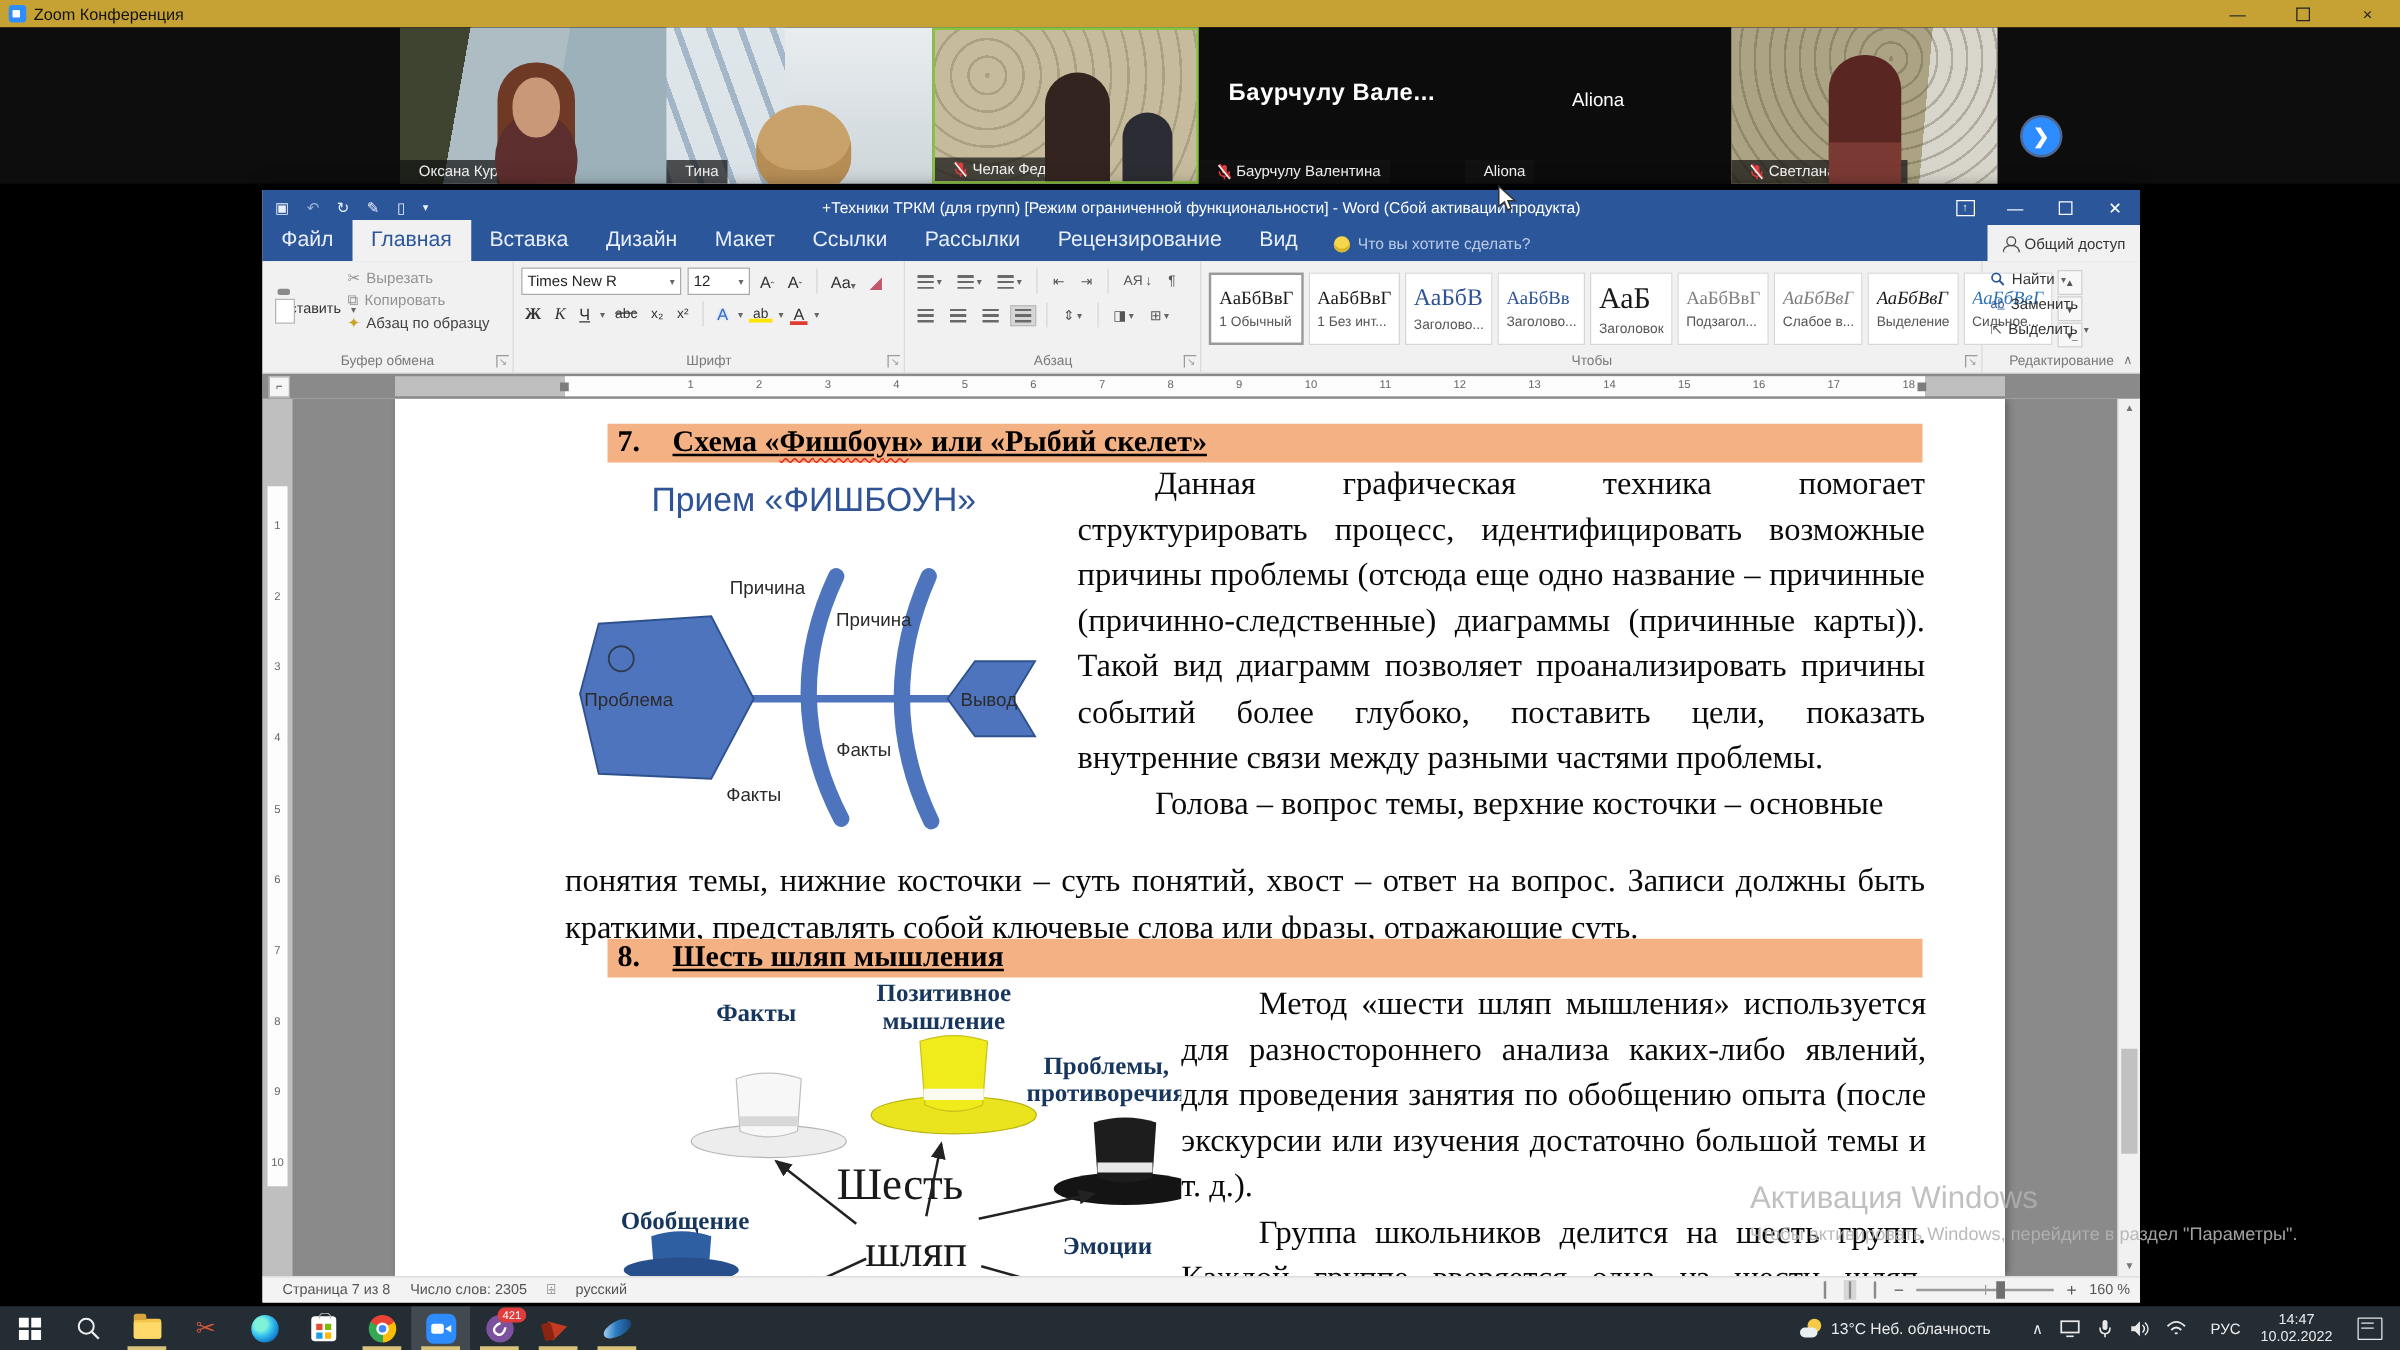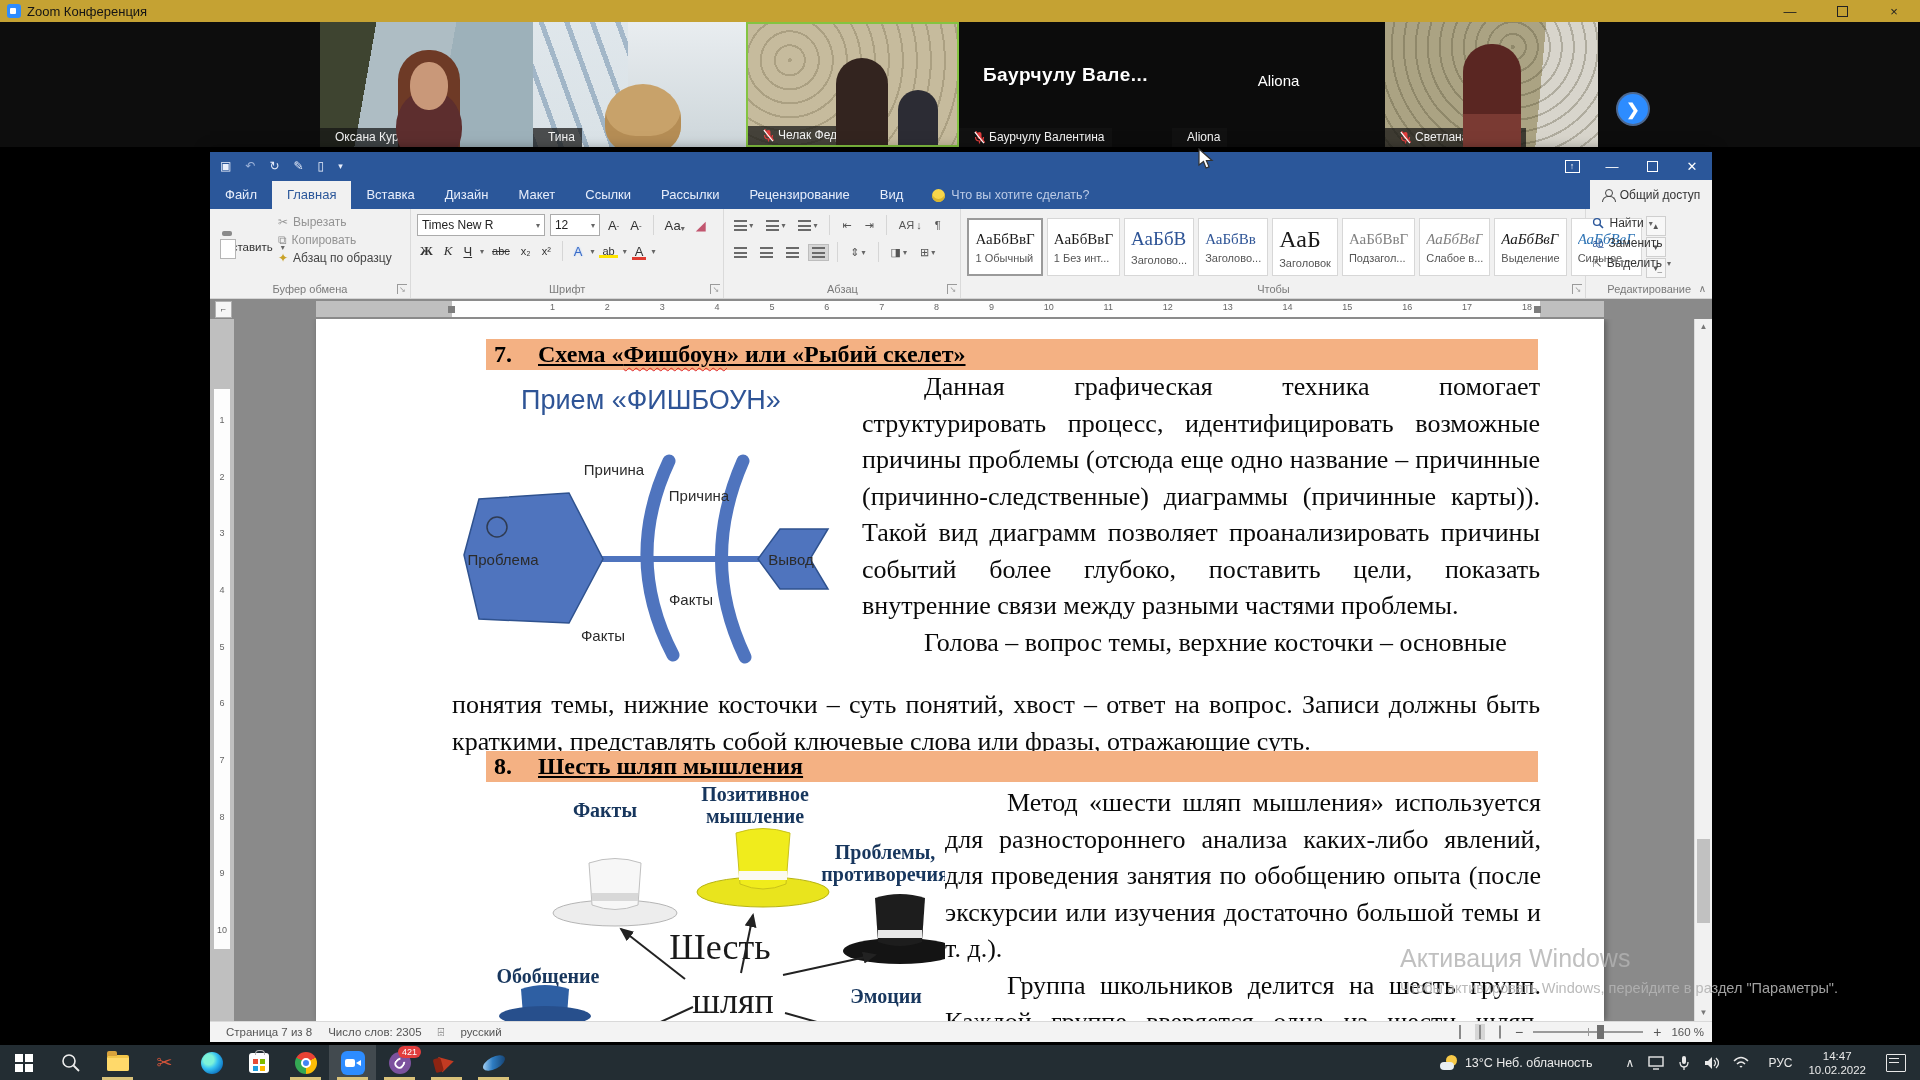--- a/index.html
+++ b/index.html
@@ -44,21 +44,21 @@
   #w-titlebar{left:0;top:0;width:1502px;height:28px;background:#2b579a;display:flex;align-items:center;color:#fff;}
   .qat{display:flex;align-items:center;gap:14px;padding-left:10px;font-size:12px;}
   .qat .qi{color:#e8eefb;}
   .qat .dim{color:#9db3d9;}
   #w-title{position:absolute;left:0;right:0;text-align:center;font-size:12.5px;color:#fff;pointer-events:none;}
   .w-winbtns{position:absolute;right:0;top:0;height:28px;display:flex;}
   .w-winbtns .wb{width:40px;height:28px;display:flex;align-items:center;justify-content:center;color:#fff;font-size:13px;}
   .w-winbtns .sq{width:9px;height:9px;border:1px solid #fff;}
   .ribbondisp{width:13px;height:11px;border:1px solid #fff;font-size:9px;line-height:10px;text-align:center;}
   #w-tabsrow{left:0;top:28px;width:1502px;height:29px;background:#2b579a;display:flex;align-items:flex-end;}
-  .wtab{color:#e8eefb;font-size:13px;padding:6px 15px 7px;}
+  .wtab{color:#e8eefb;font-size:17px;padding:6px 15px 7px;}
   .wtab.sel{background:#f1f1f1;color:#2b579a;}
   .tellme{display:flex;align-items:center;gap:6px;color:#bccbe6;font-size:12.5px;padding:6px 14px 7px;}
   .bulb{width:13px;height:13px;border-radius:50%;background:#f7d64a;box-shadow:inset 0 -3px 0 #d9b62e;}
   #share-seg{position:absolute;right:0;top:28px;width:122px;height:29px;background:#f1f1f1;display:flex;align-items:center;justify-content:center;gap:6px;font-size:12px;color:#333;}
   .person-ic{width:12px;height:12px;position:relative;}
   .person-ic::before{content:"";position:absolute;left:3px;top:0;width:6px;height:6px;border-radius:50%;border:1.5px solid #444;}
   .person-ic::after{content:"";position:absolute;left:0;top:7px;width:12px;height:5px;border-radius:6px 6px 0 0;border:1.5px solid #444;border-bottom:none;}
   
   #w-ribbon{left:0;top:57px;width:1502px;height:90px;background:#f1f1f1;border-bottom:1px solid #d4d4d4;display:flex;box-sizing:border-box;}
   .rgroup{position:relative;border-right:1px solid #dadada;padding:3px 6px 0;display:flex;flex-direction:column;box-sizing:border-box;}
@@ -249,20 +249,21 @@
 
   <div class="abs" id="w-titlebar">
     <div class="qat">
       <span class="qi">▣</span>
       <span class="qi dim">↶</span>
       <span class="qi">↻</span>
       <span class="qi">✎</span>
       <span class="qi">▯</span>
       <span class="qi" style="font-size:9px;">▾</span>
     </div>
+    <div id="w-title">+Техники ТРКМ (для групп) [Режим ограниченной функциональности] - Word (Сбой активации продукта)</div>
     <span class="w-winbtns">
       <span class="wb">
           <span class="ribbondisp">↑</span>
         </span>
       <span class="wb">—</span>
       <span class="wb">
           <span class="sq"></span>
         </span>
       <span class="wb">✕</span>
     </span>

